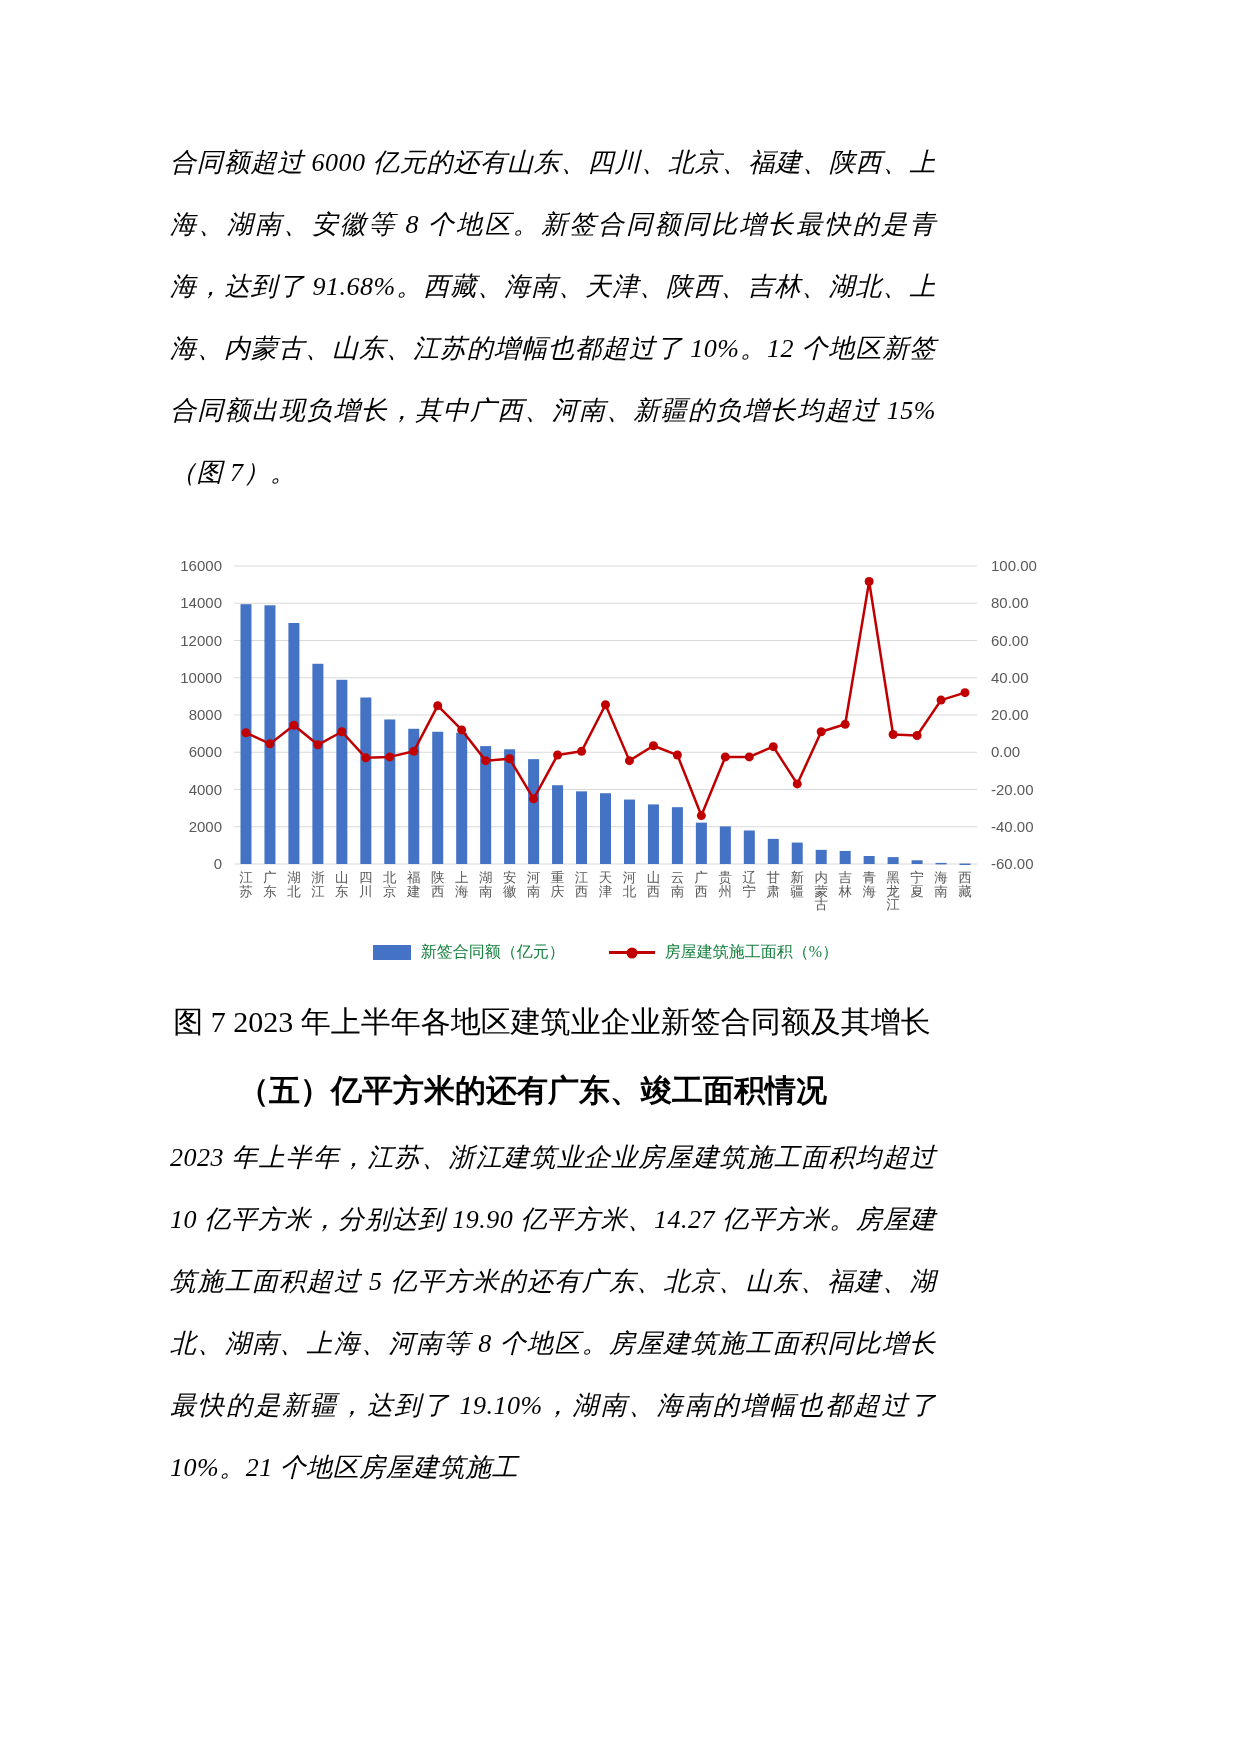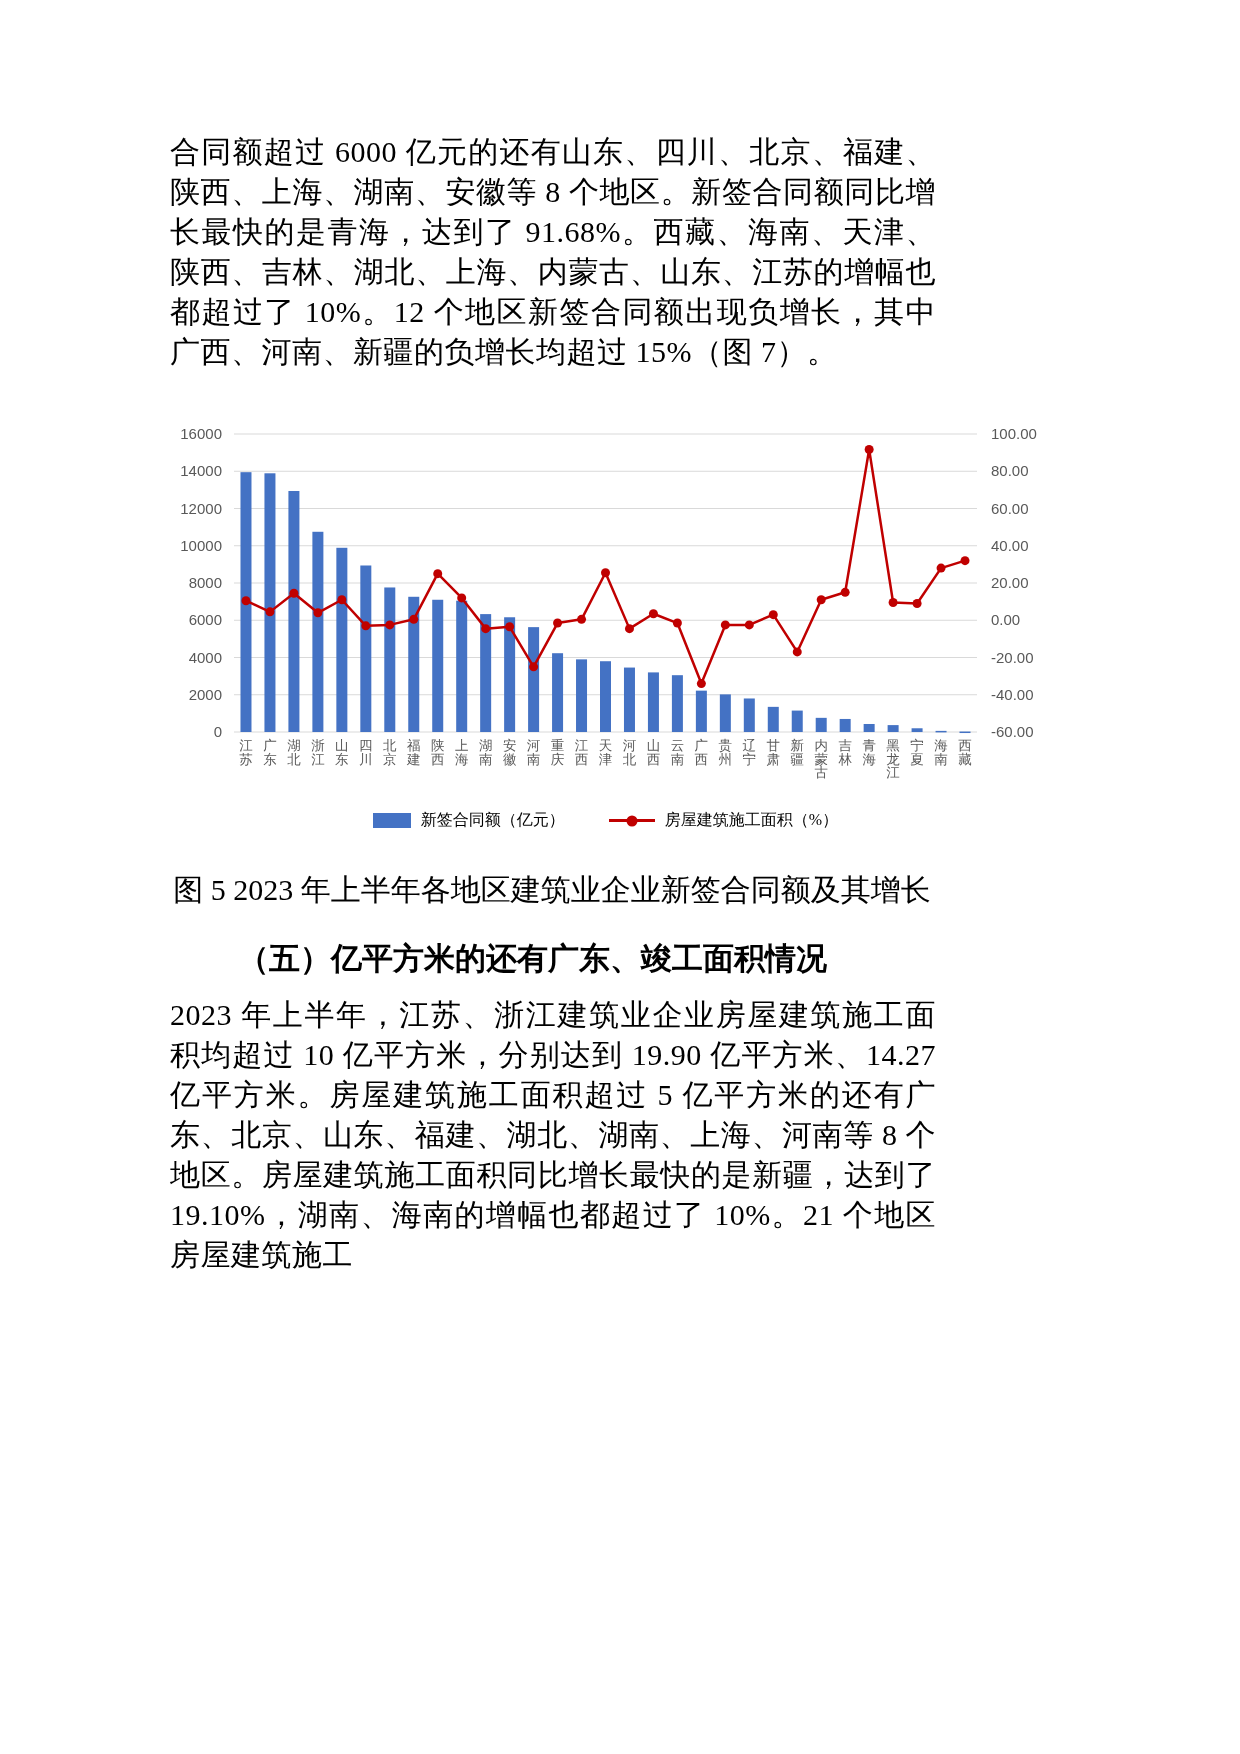--- a/index.html
+++ b/index.html
@@ -1,23 +1,23 @@
 <!DOCTYPE html>
 <html><head>
 <meta charset="utf-8">
 <style>
   html,body{margin:0;padding:0;background:#fff;}
   body{width:1240px;height:1754px;font-family:"Liberation Serif","DejaVu Serif",serif;color:#000;overflow:hidden;}
   .page{box-sizing:border-box;width:1240px;height:1754px;padding:132px 0 0 170px;background:#fff;}
-  .body-text{width:766px;margin:0;font-size:30px;line-height:40px;text-align:justify;letter-spacing:0.5px;}
+  .body-text{width:766px;margin:0;font-size:26px;line-height:62px;text-align:justify;letter-spacing:0.5px;font-style:italic;}
   .chart-figure{margin:0;}
   .chart-wrap{position:relative;width:955px;height:470px;margin-left:-18px;margin-top:2px;}
   .chart-wrap svg{display:block;}
   .legend{position:absolute;left:82px;top:436px;width:743px;display:flex;justify-content:center;align-items:center;gap:44px;}
-  .legend-item{display:flex;align-items:center;gap:10px;font-size:16px;color:#000000;font-family:"Liberation Serif","DejaVu Serif",serif;}
+  .legend-item{display:flex;align-items:center;gap:10px;font-size:16px;color:#15803d;font-family:"Liberation Serif","DejaVu Serif",serif;}
   .swatch{display:inline-block;width:38px;height:15px;}
   .line-swatch{position:relative;display:inline-block;width:46px;height:3px;}
   .line-swatch .dot{position:absolute;left:50%;top:50%;transform:translate(-50%,-50%);width:11px;height:11px;border-radius:50%;}
   .figcap{width:800px;margin:14px 0 0 -18px;text-align:center;font-size:30px;line-height:63px;}
   .section-heading{width:766px;margin:16px 0 0 0;padding-left:68px;font-size:31px;font-weight:bold;line-height:44px;}
   .body-text.second{margin-top:14px;}
 </style>
 </head>
 <body>
 
@@ -169,21 +169,21 @@
         </div>
         <div class="legend-item">
           <span class="line-swatch" style="background: rgb(192, 0, 0);">
             <span class="dot" style="background: rgb(192, 0, 0);"></span>
           </span>
           <span>房屋建筑施工面积（%）</span>
         </div>
       </div>
     </div>
     <figcaption class="figcap">
-      <div>图 5 2023 年上半年各地区建筑业企业新签合同额及其增长</div>
+      <div>图 7 2023 年上半年各地区建筑业企业新签合同额及其增长</div>
     </figcaption>
   </figure>
 
   <h3 class="section-heading">（五）亿平方米的还有广东、竣工面积情况</h3>
 
   <p class="body-text second">2023 年上半年，江苏、浙江建筑业企业房屋建筑施工面积均超过 10 亿平方米，分别达到 19.90 亿平方米、14.27 亿平方米。房屋建筑施工面积超过 5 亿平方米的还有广东、北京、山东、福建、湖北、湖南、上海、河南等 8 个地区。房屋建筑施工面积同比增长最快的是新疆，达到了 19.10%，湖南、海南的增幅也都超过了 10%。21 个地区房屋建筑施工</p>
 
 </div>
 
 </body></html>

